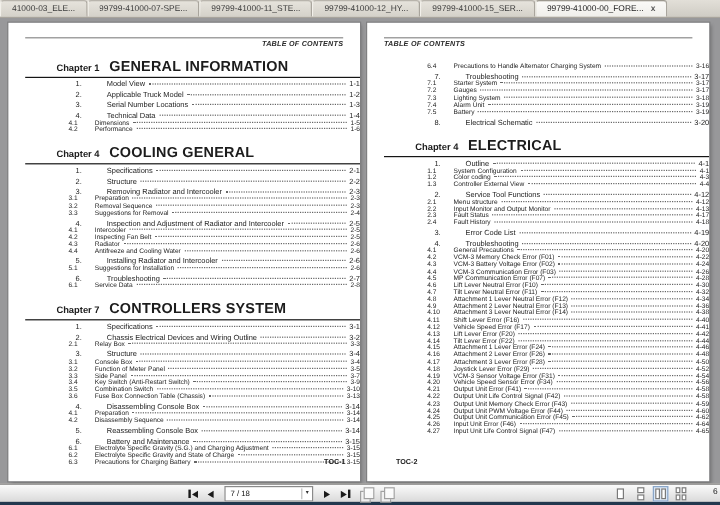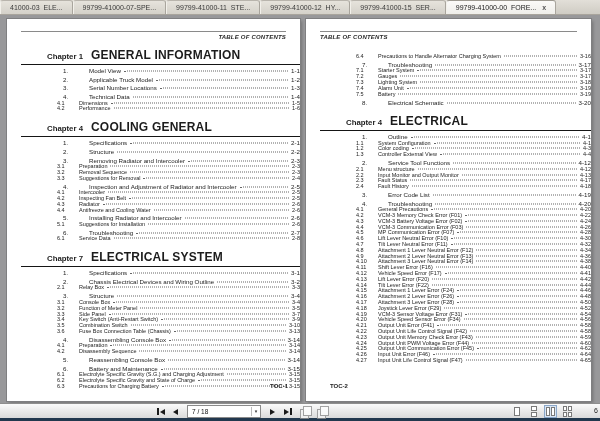--- a/index.html
+++ b/index.html
@@ -266,21 +266,21 @@
           <div class="row l2">
             <span class="num">6.1</span>
             <span class="title">Service Data</span>
             <span class="dots"></span>
             <span class="pg">2-8</span>
           </div>
         </div>
         <div class="section">
           <div class="chapter-heading">
             <span class="ch-label">Chapter 7</span>
-            <span class="ch-title">ELECTRICAL SYSTEM</span>
+            <span class="ch-title">CONTROLLERS SYSTEM</span>
           </div>
           <div class="row l1">
             <span class="num">1.</span>
             <span class="title">Specifications</span>
             <span class="dots"></span>
             <span class="pg">3-1</span>
           </div>
           <div class="row l1">
             <span class="num">2.</span>
             <span class="title">Chassis Electrical Devices and Wiring Outline</span>

